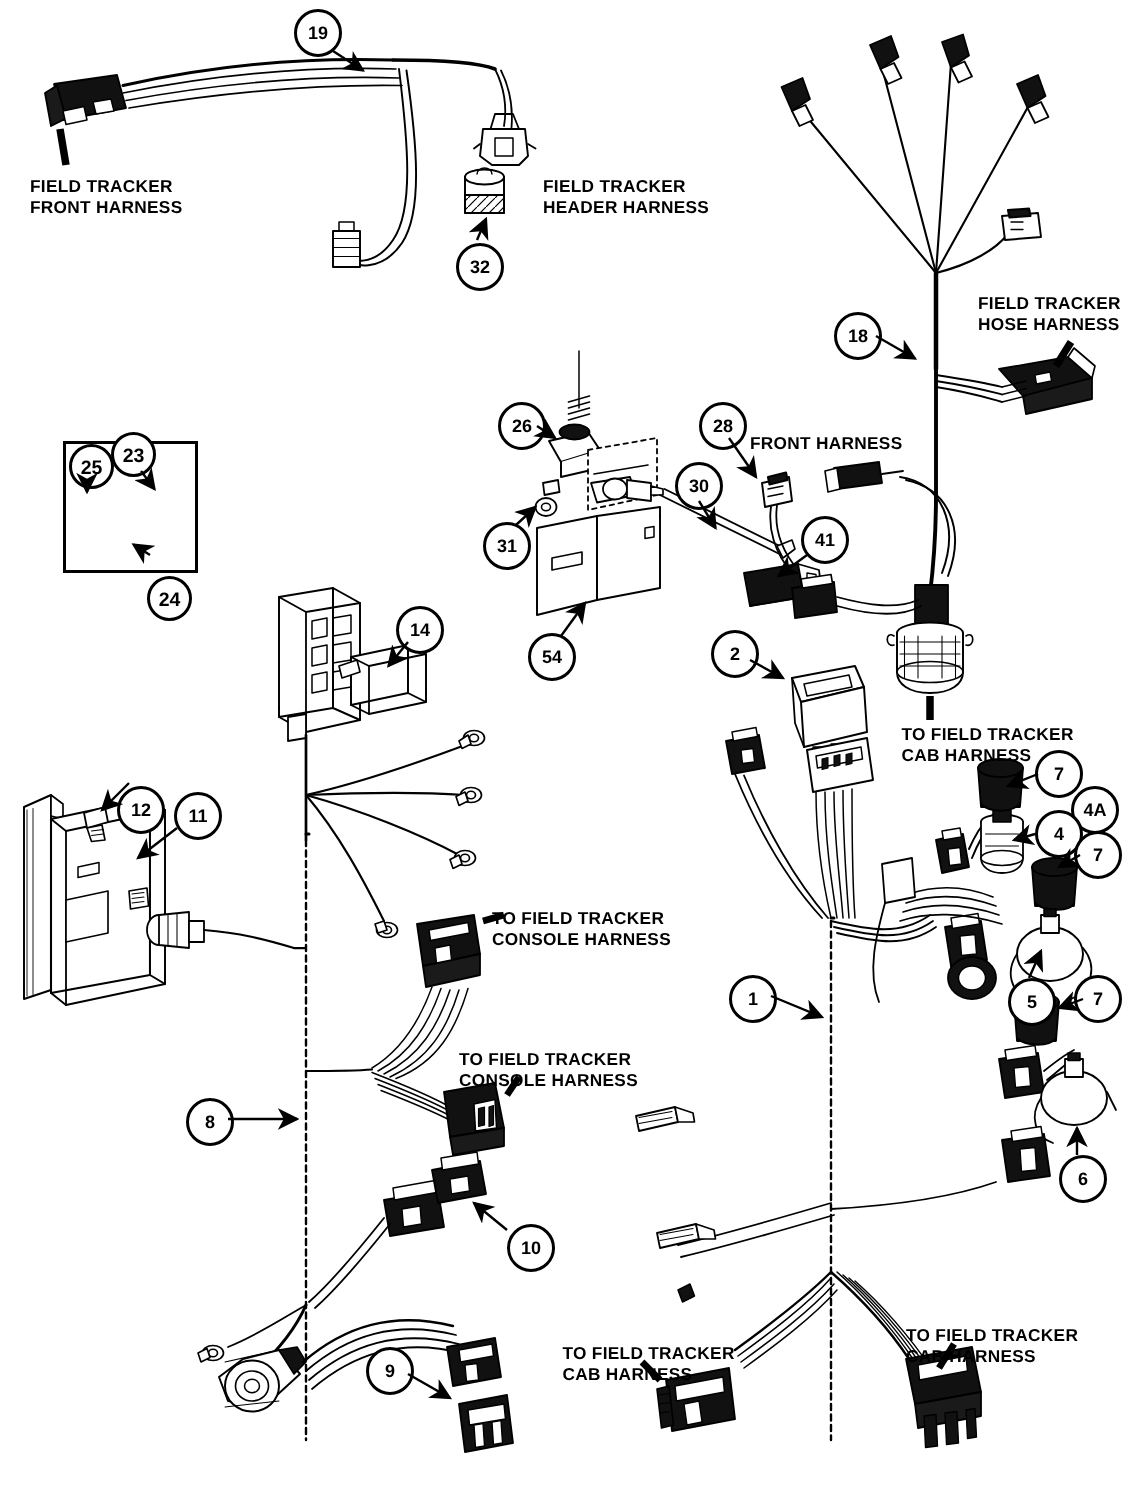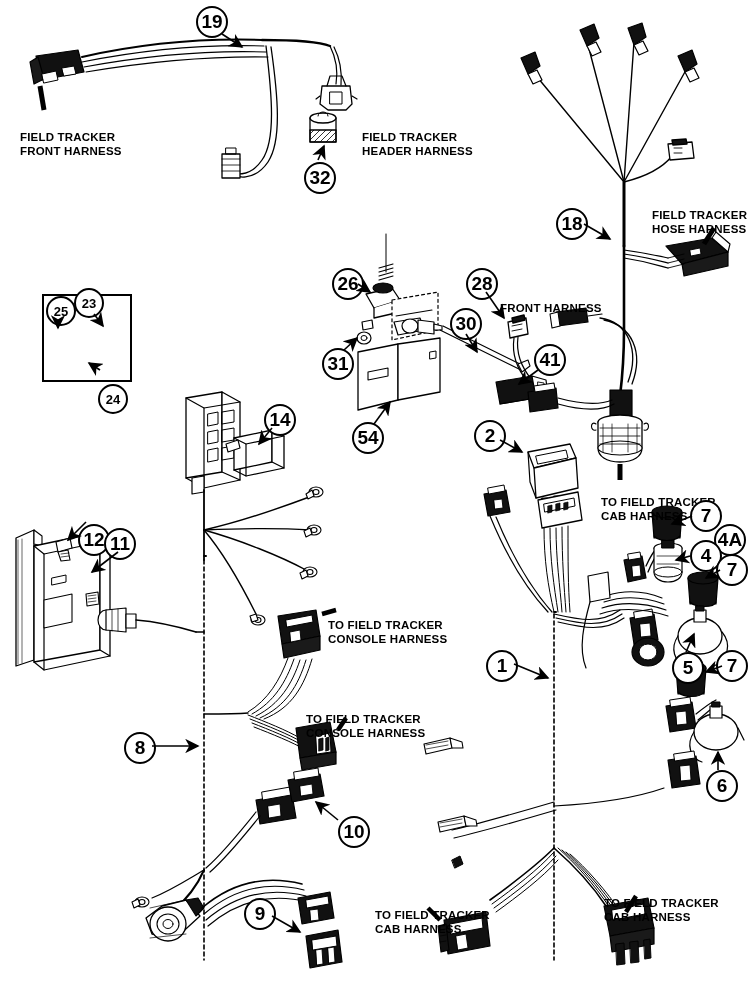--- a/index.html
+++ b/index.html
@@ -1,23 +1,23 @@
 <!DOCTYPE html>
 <html><head>
 <meta charset="utf-8">
 <style>
   html,body{margin:0;padding:0;background:#ffffff;}
   body{font-family:"Liberation Sans", sans-serif;}
   #sheet{position:relative;width:756px;height:1000px;background:#fff;overflow:hidden;}
   #sheet svg{position:absolute;left:0;top:0;}
   .lbl{position:absolute;font-family:"Liberation Sans", sans-serif;font-size:11.5px;
-       font-weight:600;color:#000;line-height:14px;letter-spacing:.2px;white-space:pre;margin-top:12px;}
+       font-weight:600;color:#000;line-height:14px;letter-spacing:.2px;white-space:pre;}
   .callout{position:absolute;width:28px;height:28px;border:2px solid #000;border-radius:50%;
            background:#fff;display:flex;align-items:center;justify-content:center;
-           font-family:"Liberation Sans", sans-serif;font-size:19px;font-weight:700;color:#000;}
+           font-family:"Liberation Sans", sans-serif;font-size:12px;font-weight:700;color:#000;}
   .callout.sm{width:26px;height:26px;font-size:13px;}
   .box-inset{position:absolute;border:2px solid #000;background:#fff;}
 </style>
 </head>
 <body>
 
 <div id="sheet">
 
 <svg width="756" height="1000" viewBox="0 0 756 1000">
   <defs>
@@ -486,21 +486,21 @@
 <div class="callout" style="left:450px;top:308px;">30</div>
 <div class="callout" style="left:322px;top:348px;">31</div>
 <div class="callout" style="left:534px;top:344px;">41</div>
 <div class="callout" style="left:352px;top:422px;">54</div>
 <div class="callout" style="left:474px;top:420px;">2</div>
 <div class="callout sm" style="left:46px;top:296px;">25</div>
 <div class="callout sm" style="left:74px;top:288px;">23</div>
 <div class="callout sm" style="left:98px;top:384px;">24</div>
 <div class="callout" style="left:264px;top:404px;">14</div>
 <div class="callout" style="left:78px;top:498px;margin-top:26px;">12</div>
-<div class="callout" style="left:104px;top:528px;">11</div>
+<div class="callout" style="left:116px;top:528px;">11</div>
 <div class="callout" style="left:690px;top:500px;">7</div>
 <div class="callout" style="left:714px;top:524px;">4A</div>
 <div class="callout" style="left:690px;top:540px;">4</div>
 <div class="callout" style="left:716px;top:554px;">7</div>
 <div class="callout" style="left:672px;top:652px;">5</div>
 <div class="callout" style="left:716px;top:650px;">7</div>
 <div class="callout" style="left:706px;top:770px;">6</div>
 <div class="callout" style="left:486px;top:650px;">1</div>
 <div class="callout" style="left:124px;top:732px;">8</div>
 <div class="callout" style="left:338px;top:816px;">10</div>

